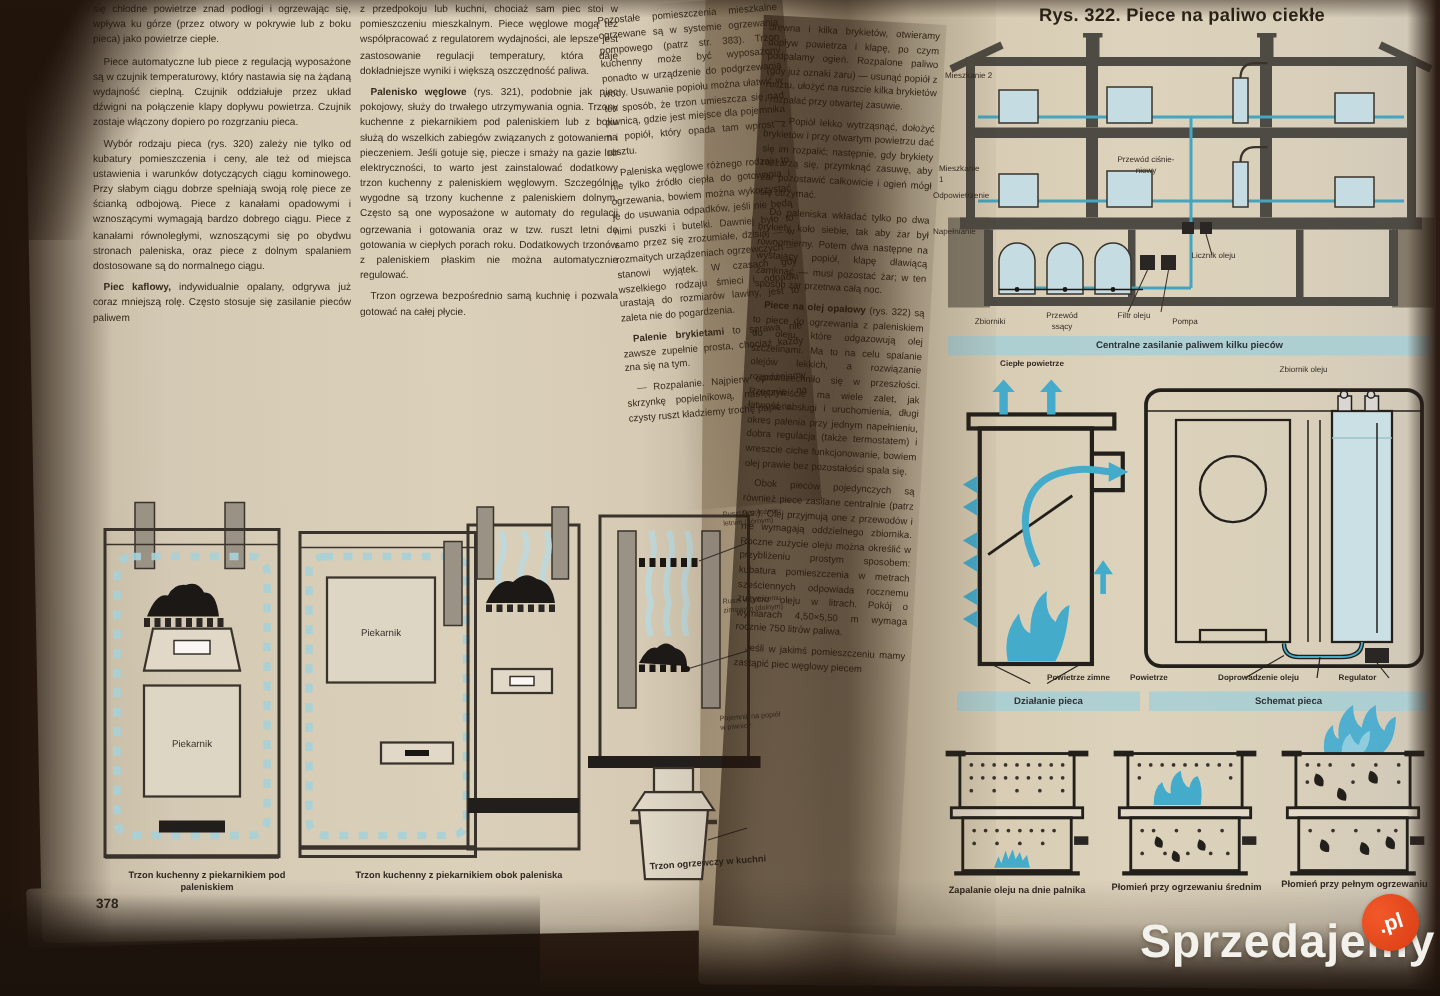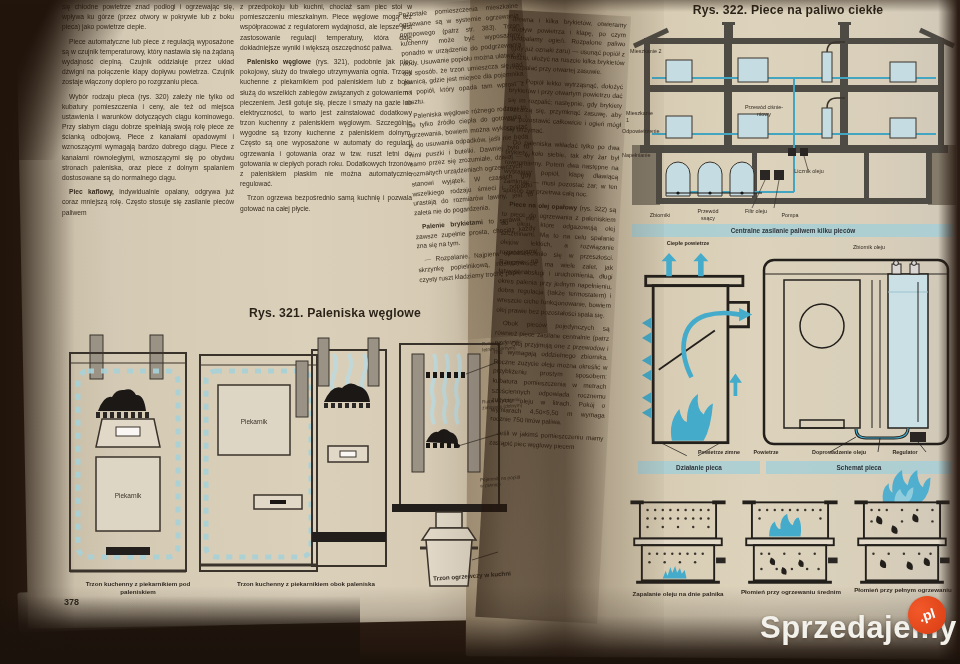--- a/index.html
+++ b/index.html
@@ -59,21 +59,20 @@
     <p><b>Palenisko węglowe</b><span> (rys. 321), podobnie jak piec pokojowy, służy do trwałego utrzymywania ognia. Trzony kuchenne z piekarnikiem pod paleniskiem lub z boku służą do wszelkich zabiegów związanych z gotowaniem i pieczeniem. Jeśli gotuje się, piecze i smaży na gazie lub elektryczności, to warto jest zainstalować dodatkowy trzon kuchenny z paleniskiem węglowym. Szczególnie wygodne są trzony kuchenne z paleniskiem dolnym. Często są one wyposażone w automaty do regulacji ogrzewania i gotowania oraz w tzw. ruszt letni do gotowania w ciepłych porach roku. Dodatkowych trzonów z paleniskiem płaskim nie można automatycznie regulować.</span></p>
     <p><b></b><span>Trzon ogrzewa bezpośrednio samą kuchnię i pozwala gotować na całej płycie.</span></p>
   </div>
   <div id="lcol3" class="col shade" style="left:398px;top:10px;width:120px;height:330px;">
     <p class="ni"><b></b><span>Pozostałe pomieszczenia mieszkalne ogrzewane są w systemie ogrzewania pompowego (patrz str. 383). Trzon kuchenny może być wyposażony ponadto w urządzenie do podgrzewania wody. Usuwanie popiołu można ułatwić w ten sposób, że trzon umieszcza się nad piwnicą, gdzie jest miejsce dla pojemnika na popiół, który opada tam wprost z rusztu.</span></p>
     <p><b></b><span>Paleniska węglowe różnego rodzaju to nie tylko źródło ciepła do gotowania i ogrzewania, bowiem można wykorzystać je do usuwania odpadków, jeśli nie będą nimi puszki i butelki. Dawniej było to samo przez się zrozumiałe, dzisiaj — w rozmaitych urządzeniach ogrzewczych — stanowi wyjątek. W czasach gdy wszelkiego rodzaju śmieci i odpadki urastają do rozmiarów lawiny, jest to zaleta nie do pogardzenia.</span></p>
     <p><b>Palenie brykietami</b><span> to sprawa nie zawsze zupełnie prosta, chociaż każdy zna się na tym.</span></p>
     <p><b></b><span>— Rozpalanie. Najpierw opróżniamy skrzynkę popielnikową, następnie na czysty ruszt kładziemy trochę papieru,</span></p>
   </div>
 
-  <div class="fig-title" style="left:200px;top:306px;width:270px;">Rys. 321. Paleniska węglowe</div>
 
   <svg style="left:62px;top:333px;" width="130" height="245" viewBox="0 0 130 245">
     <rect x="28" y="2" width="13" height="44" fill="#9a958a" stroke="#35302a"></rect>
     <rect x="88" y="2" width="13" height="44" fill="#9a958a" stroke="#35302a"></rect>
     <rect x="8" y="20" width="116" height="218" fill="none" stroke="#35302a" stroke-width="2"></rect>
     <line x1="8" y1="30" x2="124" y2="30" stroke="#35302a"></line>
     <rect x="16" y="38" width="100" height="186" rx="10" fill="none" stroke="#a8d8e2" stroke-width="5" stroke-dasharray="6 7" opacity=".9"></rect>
     <path d="M36,78 q6,-16 14,-14 q4,-8 12,-7 q8,-3 12,5 q8,-1 10,16 z" fill="#141414"></path>
     <g fill="#222">
         <rect x="34" y="79" width="4" height="6"></rect>

